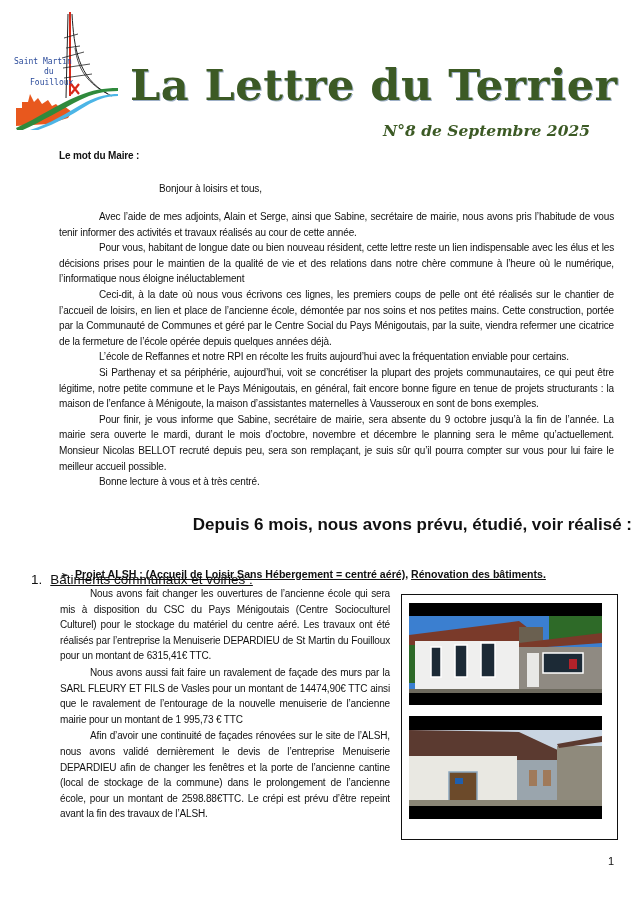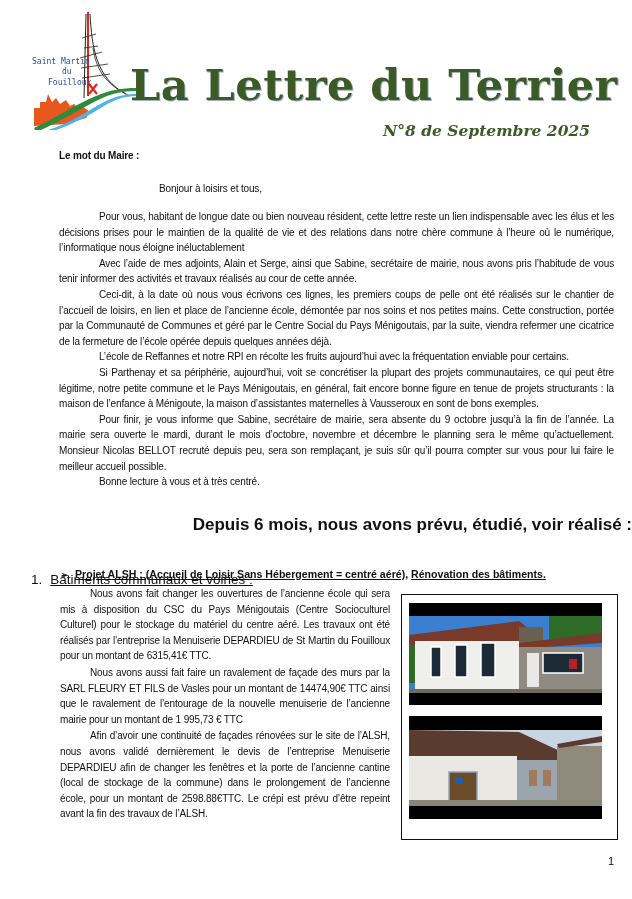--- a/index.html
+++ b/index.html
@@ -1,21 +1,21 @@
 <!DOCTYPE html>
 <html><head>
 <meta charset="utf-8">
 <style>
   html, body { margin: 0; padding: 0; background: #ffffff; }
   body { width: 632px; height: 899px; position: relative; overflow: hidden;
          font-family: "Liberation Sans", sans-serif; color: #111; }
   .page { position: absolute; inset: 0; }
 
   
-  .logo { position: absolute; left: 26px; top: 8px; width: 112px; height: 122px; }
+  .logo { position: absolute; left: 8px; top: 8px; width: 112px; height: 122px; }
   .title { position: absolute; left: 130px; top: 60px; font-family: "DejaVu Serif", serif;
            font-weight: bold; font-size: 43px; color: #3c5a25;
            letter-spacing: 0.5px; white-space: nowrap; text-shadow: 1px 1px 0 #9fb0c8; }
   .issue { position: absolute; right: 42px; top: 121px; font-family: "DejaVu Serif", serif;
            font-style: italic; font-weight: bold; font-size: 15.5px; color: #3c5a25; white-space: nowrap; }
 
   
   .txt { font-family: "Liberation Sans", sans-serif; font-size: 10px; line-height: 15.6px;
          color: #111; letter-spacing: -0.15px; }
   .mayor-label { position: absolute; left: 59px; top: 148px; font-weight: bold; }
@@ -69,22 +69,22 @@
     </svg>
   </div>
 
   <div class="title">La Lettre du Terrier</div>
   <div class="issue">N°8 de Septembre 2025</div>
 
   <div class="txt mayor-label">Le mot du Maire :</div>
   <div class="txt greeting">Bonjour à loisirs et tous,</div>
 
   <div class="txt letter">
+    <p>Avec l’aide de mes adjoints, Alain et Serge, ainsi que Sabine, secrétaire de mairie, nous avons pris l’habitude de vous tenir informer des activités et travaux réalisés au cour de cette année.</p>
     <p>Pour vous, habitant de longue date ou bien nouveau résident, cette lettre reste un lien indispensable avec les élus et les décisions prises pour le maintien de la qualité de vie et des relations dans notre chère commune à l’heure où le numérique, l’informatique nous éloigne inéluctablement</p>
-    <p>Avec l’aide de mes adjoints, Alain et Serge, ainsi que Sabine, secrétaire de mairie, nous avons pris l’habitude de vous tenir informer des activités et travaux réalisés au cour de cette année.</p>
     <p>Ceci-dit, à la date où nous vous écrivons ces lignes, les premiers coups de pelle ont été réalisés sur le chantier de l’accueil de loisirs, en lien et place de l’ancienne école, démontée par nos soins et nos petites mains. Cette construction, portée par la Communauté de Communes et géré par le Centre Social du Pays Ménigoutais, par la suite, viendra refermer une cicatrice de la fermeture de l’école opérée depuis quelques années déjà.</p>
     <p>L’école de Reffannes et notre RPI en récolte les fruits aujourd’hui avec la fréquentation enviable pour certains.</p>
     <p>Si Parthenay et sa périphérie, aujourd’hui, voit se concrétiser la plupart des projets communautaires, ce qui peut être légitime, notre petite commune et le Pays Ménigoutais, en général, fait encore bonne figure en tenue de projets structurants : la maison de l’enfance à Ménigoute, la maison d’assistantes maternelles à Vausseroux en sont de bons exemples.</p>
     <p>Pour finir, je vous informe que Sabine, secrétaire de mairie, sera absente du 9 octobre jusqu’à la fin de l’année. La mairie sera ouverte le mardi, durant le mois d’octobre, novembre et décembre le planning sera le même qu’actuellement. Monsieur Nicolas BELLOT recruté depuis peu, sera son remplaçant, je suis sûr qu’il pourra compter sur vous pour lui faire le meilleur accueil possible.</p>
     <p>Bonne lecture à vous et à très centré.</p>
   </div>
 
   <div class="section-title">Depuis 6 mois, nous avons prévu, étudié, voir réalisé :</div>
 
   <div class="h1">

